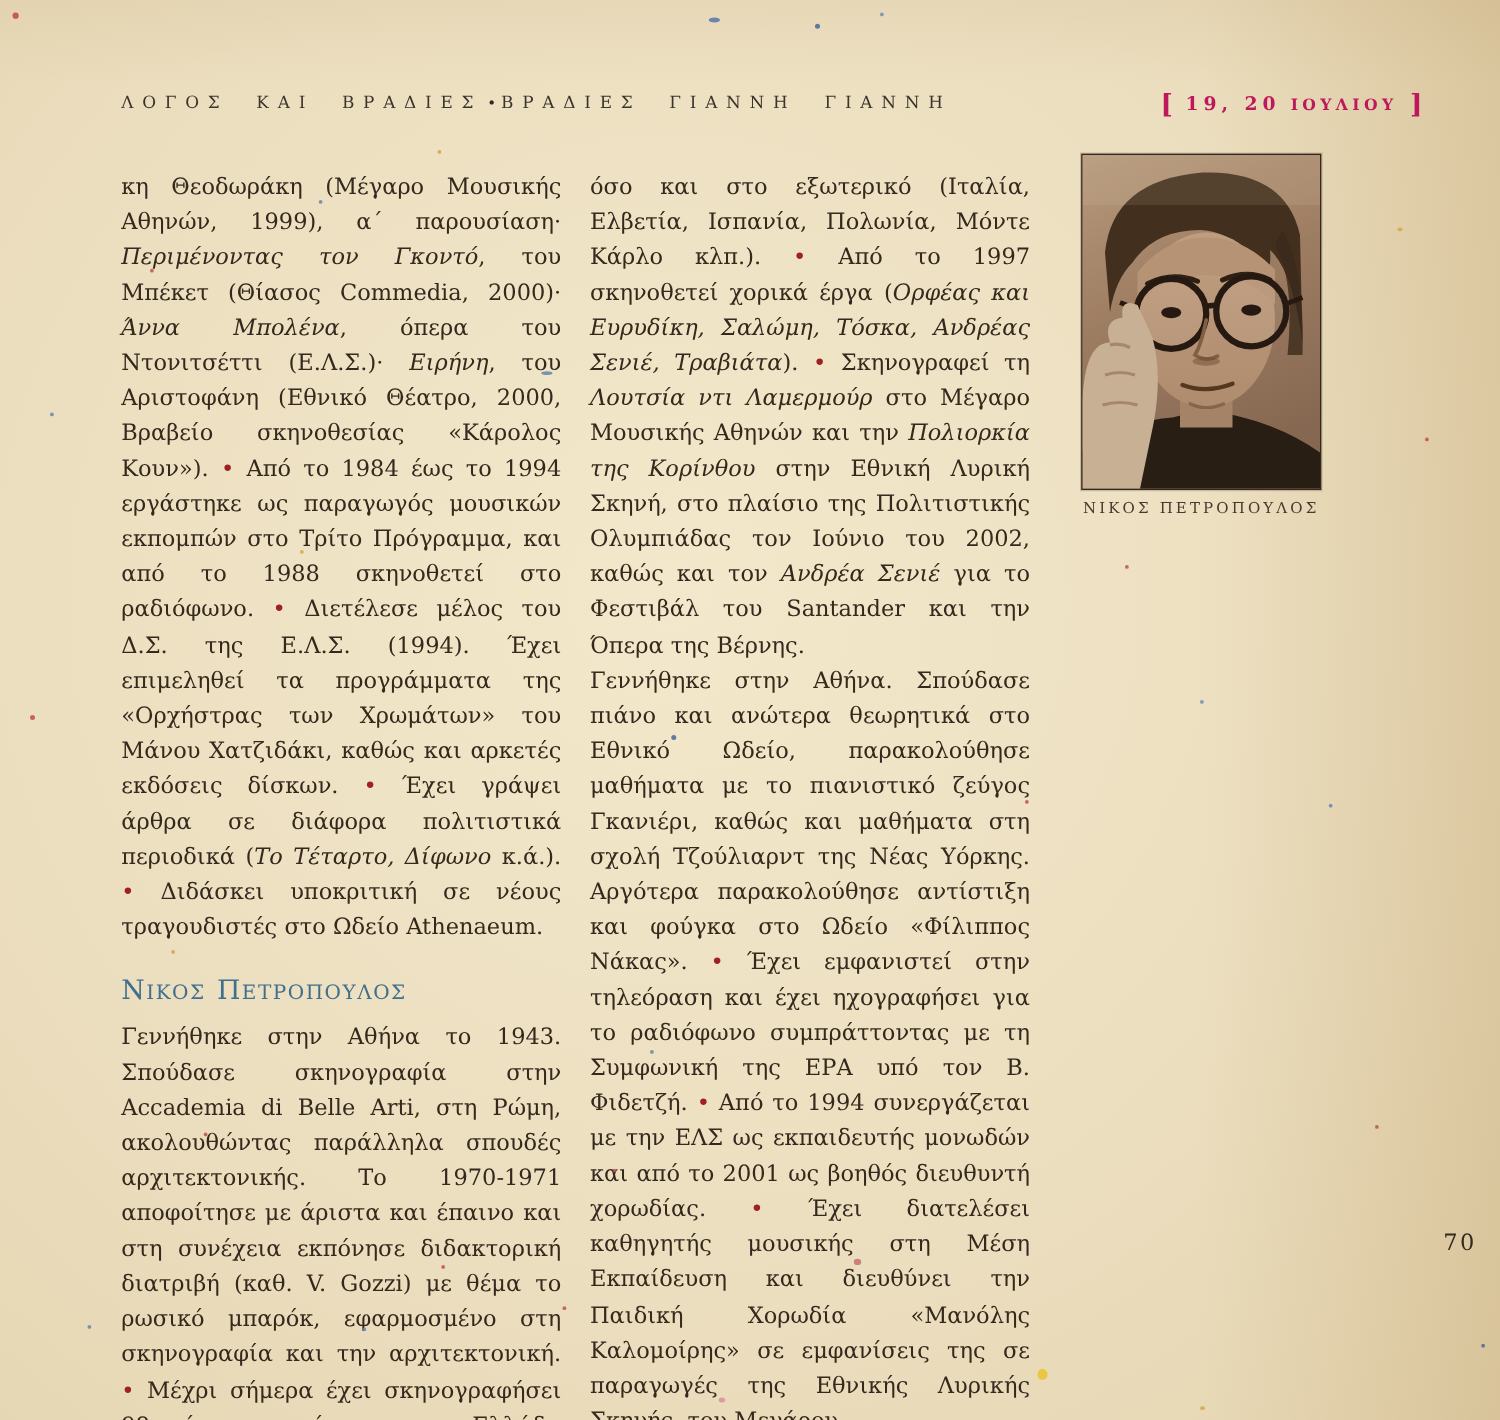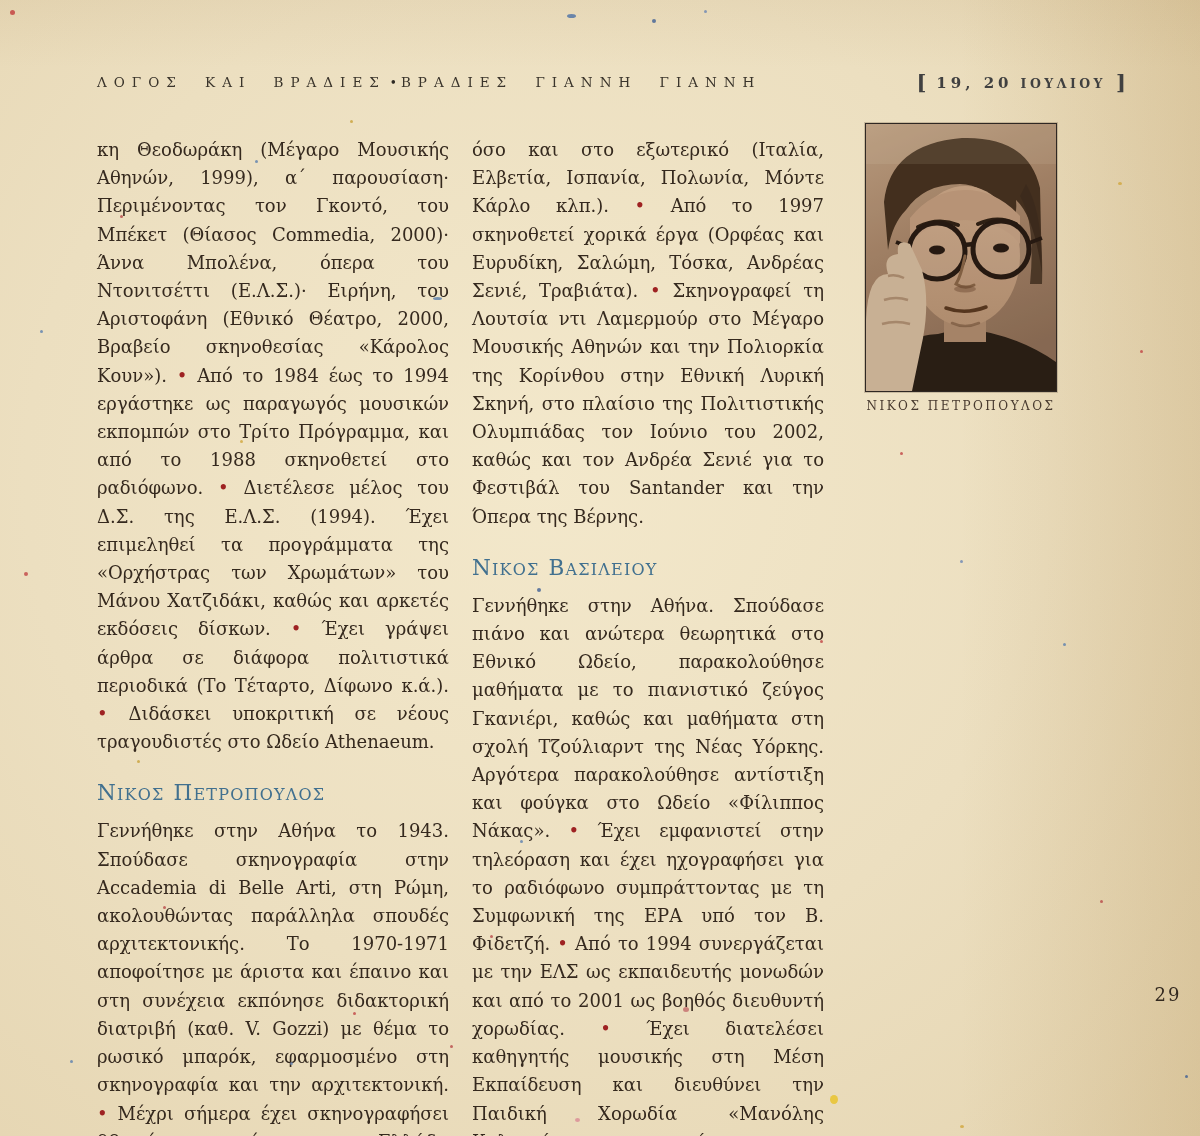--- a/index.html
+++ b/index.html
@@ -12,36 +12,36 @@
       radial-gradient(ellipse at 45% 42%, #f3e8cb 0%, #ecdfc0 55%, #e5d5b1 100%);
   }
   
   .header-left{
     position:absolute;left:97px;top:74px;
     font-size:13.5px;color:#3a342b;
     letter-spacing:7px;word-spacing:11px;white-space:nowrap;
   }
   .header-left .sep{letter-spacing:0;padding:0 4px;color:#2e2a24;font-size:12px;}
   .date-tag{
-    position:absolute;top:70px;right:74px;
-    color:#404040;font-weight:bold;white-space:nowrap;
+    position:absolute;top:70px;right:62px;
+    color:#be185d;font-weight:bold;white-space:nowrap;
   }
   .date-tag .bracket{font-size:21px;vertical-align:-2px;letter-spacing:0;}
   .date-tag .days{font-size:15px;letter-spacing:4px;padding:0 8px 0 10px;}
   .date-tag .month{font-size:12.5px;letter-spacing:3.5px;padding-right:10px;}
   
   .column{
     position:absolute;top:136px;width:352px;
     font-size:18px;line-height:28.2px;text-align:justify;
     color:#35291e;overflow-wrap:break-word;
   }
   .column.left{left:97px;}
   .column.right{left:472px;}
   .body-par{margin:0;}
-  .it{}
+  .it{font-style:italic;}
   .bullet{color:#9e2222;}
   .section-heading{
     margin-top:24px;margin-bottom:9px;
     color:#41708f;font-size:16px;letter-spacing:1.2px;line-height:26px;
     text-align:left;white-space:nowrap;
   }
   .section-heading .hw{margin-right:9px;}
   .section-heading .lead{font-size:21.5px;}
   
   .photo-frame{
@@ -70,21 +70,20 @@
   <span class="bracket">[</span><span class="days">19, 20</span><span class="month">ΙΟΥΛΙΟΥ</span><span class="bracket">]</span>
 </div>
 
 <div class="column left">
     <p class="body-par"><span>κη Θεοδωράκη (Μέγαρο Μουσικής Αθηνών, 1999), α΄ παρουσίαση· </span><span class="it">Περιμένοντας τον Γκοντό</span><span>, του Μπέκετ (Θίασος Commedia, 2000)· </span><span class="it">Άννα Μπολένα</span><span>, όπερα του Ντονιτσέττι (Ε.Λ.Σ.)· </span><span class="it">Ειρήνη</span><span>, του Αριστοφάνη (Εθνικό Θέατρο, 2000, Βραβείο σκηνοθεσίας «Κάρολος Κουν»). </span><span class="bullet">•</span><span> Από το 1984 έως το 1994 εργάστηκε ως παραγωγός μουσικών εκπομπών στο Τρίτο Πρόγραμμα, και από το 1988 σκηνοθετεί στο ραδιόφωνο. </span><span class="bullet">•</span><span> Διετέλεσε μέλος του Δ.Σ. της Ε.Λ.Σ. (1994). Έχει επιμεληθεί τα προγράμματα της «Ορχήστρας των Χρωμάτων» του Μάνου Χατζιδάκι, καθώς και αρκετές εκδόσεις δίσκων. </span><span class="bullet">•</span><span> Έχει γράψει άρθρα σε διάφορα πολιτιστικά περιοδικά (</span><span class="it">Το Τέταρτο, Δίφωνο</span><span> κ.ά.). </span><span class="bullet">•</span><span> Διδάσκει υποκριτική σε νέους τραγουδιστές στο Ωδείο Athenaeum.</span></p>
     <div class="section-heading"><span class="hw"><span class="lead">Ν</span>ΙΚΟΣ</span><span class="hw"><span class="lead">Π</span>ΕΤΡΟΠΟΥΛΟΣ</span></div>
     <p class="body-par"><span>Γεννήθηκε στην Αθήνα το 1943. Σπούδασε σκηνογραφία στην Accademia di Belle Arti, στη Ρώμη, ακολουθώντας παράλληλα σπουδές αρχιτεκτονικής. Το 1970-1971 αποφοίτησε με άριστα και έπαινο και στη συνέχεια εκπόνησε διδακτορική διατριβή (καθ. V. Gozzi) με θέμα το ρωσικό μπαρόκ, εφαρμοσμένο στη σκηνογραφία και την αρχιτεκτονική. </span><span class="bullet">•</span><span> Μέχρι σήμερα έχει σκηνογραφήσει 98 όπερες, τόσο στην Ελλάδα (Μέγαρο Μουσικής Αθηνών, Εθνική Λυρική Σκηνή, Φεστιβάλ Αθηνών)</span></p>
   </div>
 <div class="column right">
     <p class="body-par"><span>όσο και στο εξωτερικό (Ιταλία, Ελβετία, Ισπανία, Πολωνία, Μόντε Κάρλο κλπ.). </span><span class="bullet">•</span><span> Από το 1997 σκηνοθετεί χορικά έργα (</span><span class="it">Ορφέας και Ευρυδίκη, Σαλώμη, Τόσκα, Ανδρέας Σενιέ, Τραβιάτα</span><span>). </span><span class="bullet">•</span><span> Σκηνογραφεί τη </span><span class="it">Λουτσία ντι Λαμερμούρ</span><span> στο Μέγαρο Μουσικής Αθηνών και την </span><span class="it">Πολιορκία της Κορίνθου</span><span> στην Εθνική Λυρική Σκηνή, στο πλαίσιο της Πολιτιστικής Ολυμπιάδας τον Ιούνιο του 2002, καθώς και τον </span><span class="it">Ανδρέα Σενιέ</span><span> για το Φεστιβάλ του Santander και την Όπερα της Βέρνης.</span></p>
-    <div class="section-heading"><span class="hw"><span class="lead">Ν</span>ΙΚΟΣ</span><span class="hw"><span class="lead">Β</span>ΑΣΙΛΕΙΟΥ</span></div>
     <p class="body-par"><span>Γεννήθηκε στην Αθήνα. Σπούδασε πιάνο και ανώτερα θεωρητικά στο Εθνικό Ωδείο, παρακολούθησε μαθήματα με το πιανιστικό ζεύγος Γκανιέρι, καθώς και μαθήματα στη σχολή Τζούλιαρντ της Νέας Υόρκης. Αργότερα παρακολούθησε αντίστιξη και φούγκα στο Ωδείο «Φίλιππος Νάκας». </span><span class="bullet">•</span><span> Έχει εμφανιστεί στην τηλεόραση και έχει ηχογραφήσει για το ραδιόφωνο συμπράττοντας με τη Συμφωνική της ΕΡΑ υπό τον Β. Φιδετζή. </span><span class="bullet">•</span><span> Από το 1994 συνεργάζεται με την ΕΛΣ ως εκπαιδευτής μονωδών και από το 2001 ως βοηθός διευθυντή χορωδίας. </span><span class="bullet">•</span><span> Έχει διατελέσει καθηγητής μουσικής στη Μέση Εκπαίδευση και διευθύνει την Παιδική Χορωδία «Μανόλης Καλομοίρης» σε εμφανίσεις της σε παραγωγές της Εθνικής Λυρικής Σκηνής, του Μεγάρου</span></p>
   </div>
 
 <div class="photo-frame">
   <svg viewBox="0 0 190 267" preserveAspectRatio="none" aria-hidden="true">
     <defs>
       <linearGradient id="pbg" x1="0" y1="0" x2="0.3" y2="1">
         <stop offset="0" stop-color="#c5a687"></stop>
         <stop offset="0.5" stop-color="#a9876a"></stop>
         <stop offset="1" stop-color="#8f7058"></stop>
@@ -124,21 +123,21 @@
 
     <path d="M0,267 L0,196 Q2,150 22,150 Q16,132 32,130 Q30,114 44,120 L56,146 Q64,176 57,214 L46,267 Z" fill="#d9c0a2"></path>
     <path d="M22,152 Q30,150 38,154 M18,176 Q30,172 42,176 M16,200 Q30,196 44,200" stroke="rgba(140,100,70,0.5)" stroke-width="2.5" fill="none"></path>
 
     <rect x="0" y="0" width="190" height="267" fill="rgba(60,40,25,0.10)"></rect>
     <rect x="0" y="0" width="190" height="40" fill="rgba(240,225,200,0.10)"></rect>
   </svg>
 </div>
 <div class="photo-caption">ΝΙΚΟΣ ΠΕΤΡΟΠΟΥΛΟΣ</div>
 
-<div class="page-number">29</div>
+<div class="page-number">70</div>
 
 <div class="speck" style="left: 10px; top: 10px; width: 5px; height: 5px; background: rgb(194, 59, 59);"></div>
 <div class="speck" style="left: 567px; top: 14px; width: 9px; height: 4px; background: rgb(74, 111, 165);"></div>
 <div class="speck" style="left: 652px; top: 19px; width: 4px; height: 4px; background: rgb(63, 95, 149);"></div>
 <div class="speck" style="left: 704px; top: 10px; width: 3px; height: 3px; background: rgb(107, 134, 179);"></div>
 <div class="speck" style="left: 433px; top: 297px; width: 9px; height: 3px; background: rgb(91, 127, 174);"></div>
 <div class="speck" style="left: 350px; top: 120px; width: 3px; height: 3px; background: rgb(200, 161, 58);"></div>
 <div class="speck" style="left: 120px; top: 215px; width: 3px; height: 3px; background: rgb(184, 72, 72);"></div>
 <div class="speck" style="left: 40px; top: 330px; width: 3px; height: 3px; background: rgb(91, 127, 174);"></div>
 <div class="speck" style="left: 24px; top: 572px; width: 4px; height: 4px; background: rgb(192, 67, 67);"></div>

